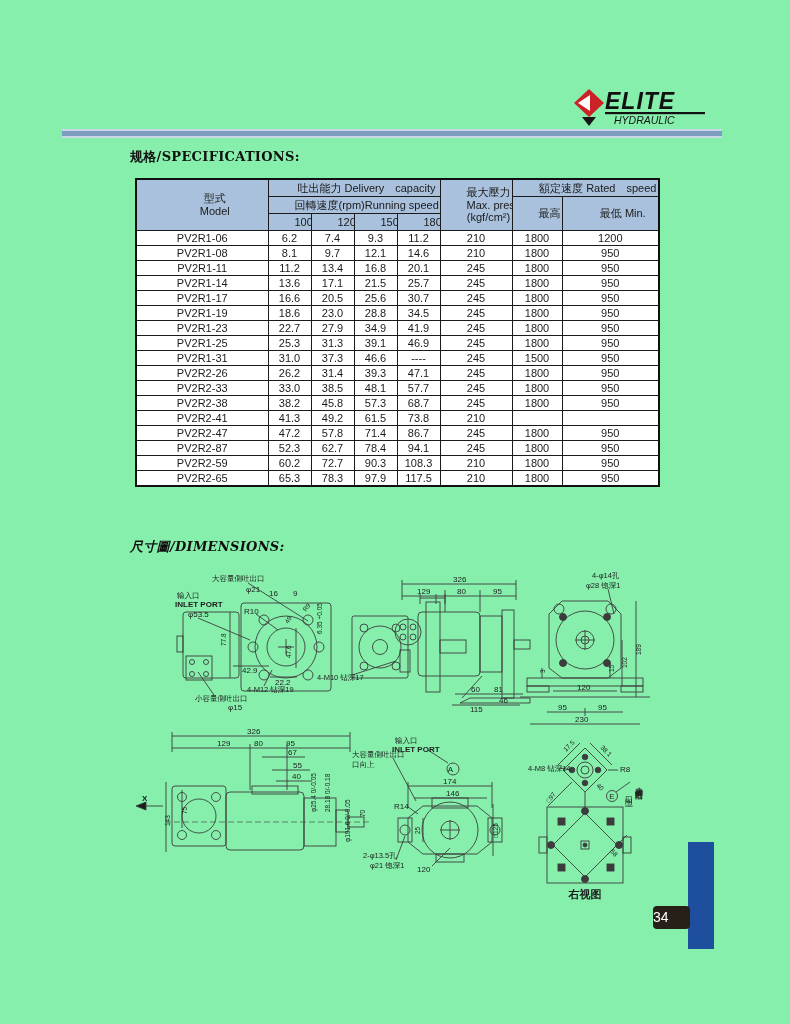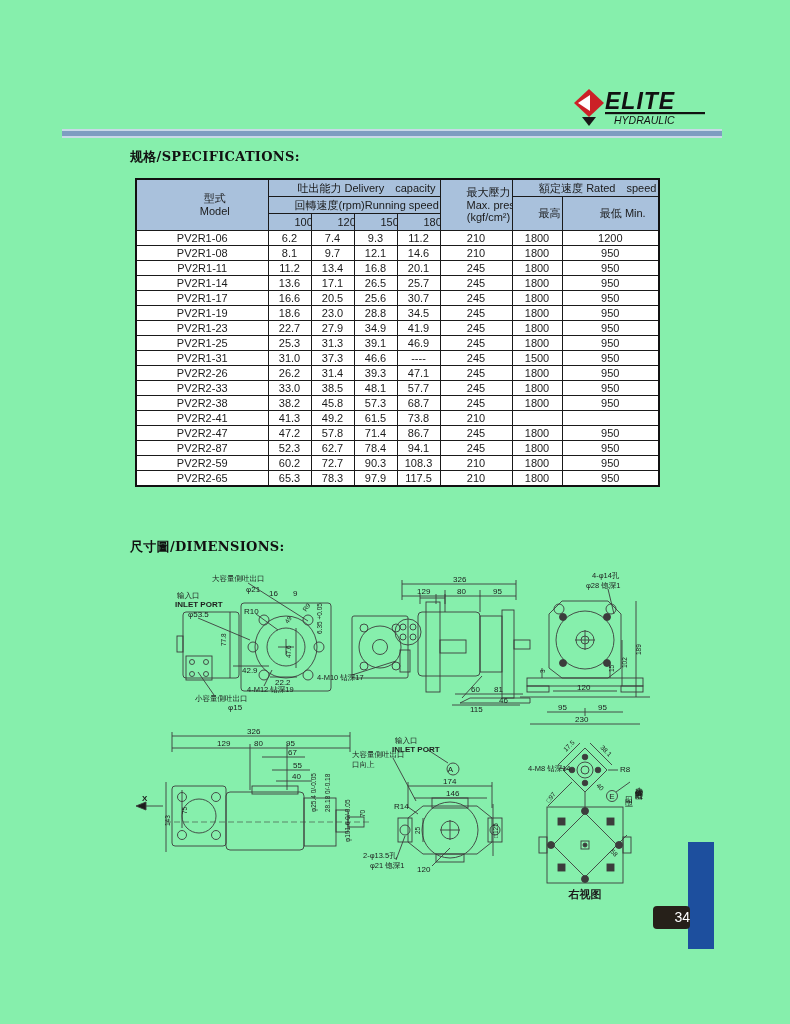--- a/index.html
+++ b/index.html
@@ -6,40 +6,40 @@
   .page{position:relative;width:790px;height:1024px;background:#86efac;overflow:hidden;
         font-family:"Liberation Sans",sans-serif;color:#1a1a1a;outline:1px solid #e3e3e3;}
   
   .logo{position:absolute;left:572px;top:86px;width:140px;height:44px;}
   .band{position:absolute;left:62px;top:129px;width:660px;height:5px;background:#7e9dc1;
         border-top:2px solid #c9d9e8;border-bottom:2px solid #c9d9e8;}
   
   .sec-title{position:absolute;font-family:"DejaVu Serif","Liberation Serif",serif;
              font-weight:700;font-size:13px;letter-spacing:.3px;color:#111;}
   #specs-title{left:130px;top:148px;}
-  #dims-title{left:130px;top:538px;}
+  #dims-title{left:130px;top:538px;font-style:italic;}
   
   table.spec{position:absolute;left:135px;top:178px;border-collapse:collapse;
              border:2px solid #111;table-layout:fixed;width:523px;}
   table.spec th,table.spec td{border:1px solid #1a1a1a;text-align:center;vertical-align:middle;
              font-size:11px;line-height:1.15;padding:0 1px;overflow:hidden;white-space:nowrap;}
   table.spec th{background:#a9c1dc;font-weight:400;height:16px;padding-left:26px;}
   table.spec td{height:14px;background:#fff;}
   
   svg.draw{position:absolute;left:55px;top:558px;}
   svg.draw text{font-family:"Liberation Sans",sans-serif;font-size:8px;fill:#1c1c1c;stroke:none;}
   svg.draw .cn{font-size:7.5px;}
   svg.draw .sm{font-size:6.5px;}
   svg.draw .cap{font-size:11px;font-weight:700;}
   .vtext{position:absolute;writing-mode:vertical-rl;text-orientation:upright;
          font-size:8px;letter-spacing:1px;color:#1c1c1c;}
   
   .side-bar{position:absolute;left:688px;top:842px;width:26px;height:107px;background:#1d4f9e;}
   .page-num{position:absolute;left:653px;top:906px;width:37px;height:23px;background:#262019;
-            border-radius:4px;color:#fff;font-size:14px;line-height:23px;text-align:right;}
+            border-radius:4px;color:#fff;font-size:14px;line-height:23px;text-align:left;}
 </style>
 </head>
 <body>
 
 <div class="page">
 
   <div class="logo">
     <svg width="140" height="44" viewBox="0 0 140 44">
       <g>
         <polygon points="2,17 17,3 32,17 17,31" fill="#cc2127"></polygon>
@@ -120,21 +120,21 @@
           <td>16.8</td>
           <td>20.1</td>
           <td>245</td>
           <td>1800</td>
           <td>950</td>
         </tr>
         <tr>
           <td>PV2R1-14</td>
           <td>13.6</td>
           <td>17.1</td>
-          <td>26.5</td>
+          <td>21.5</td>
           <td>25.7</td>
           <td>245</td>
           <td>1800</td>
           <td>950</td>
         </tr>
         <tr>
           <td>PV2R1-17</td>
           <td>16.6</td>
           <td>20.5</td>
           <td>25.6</td>

